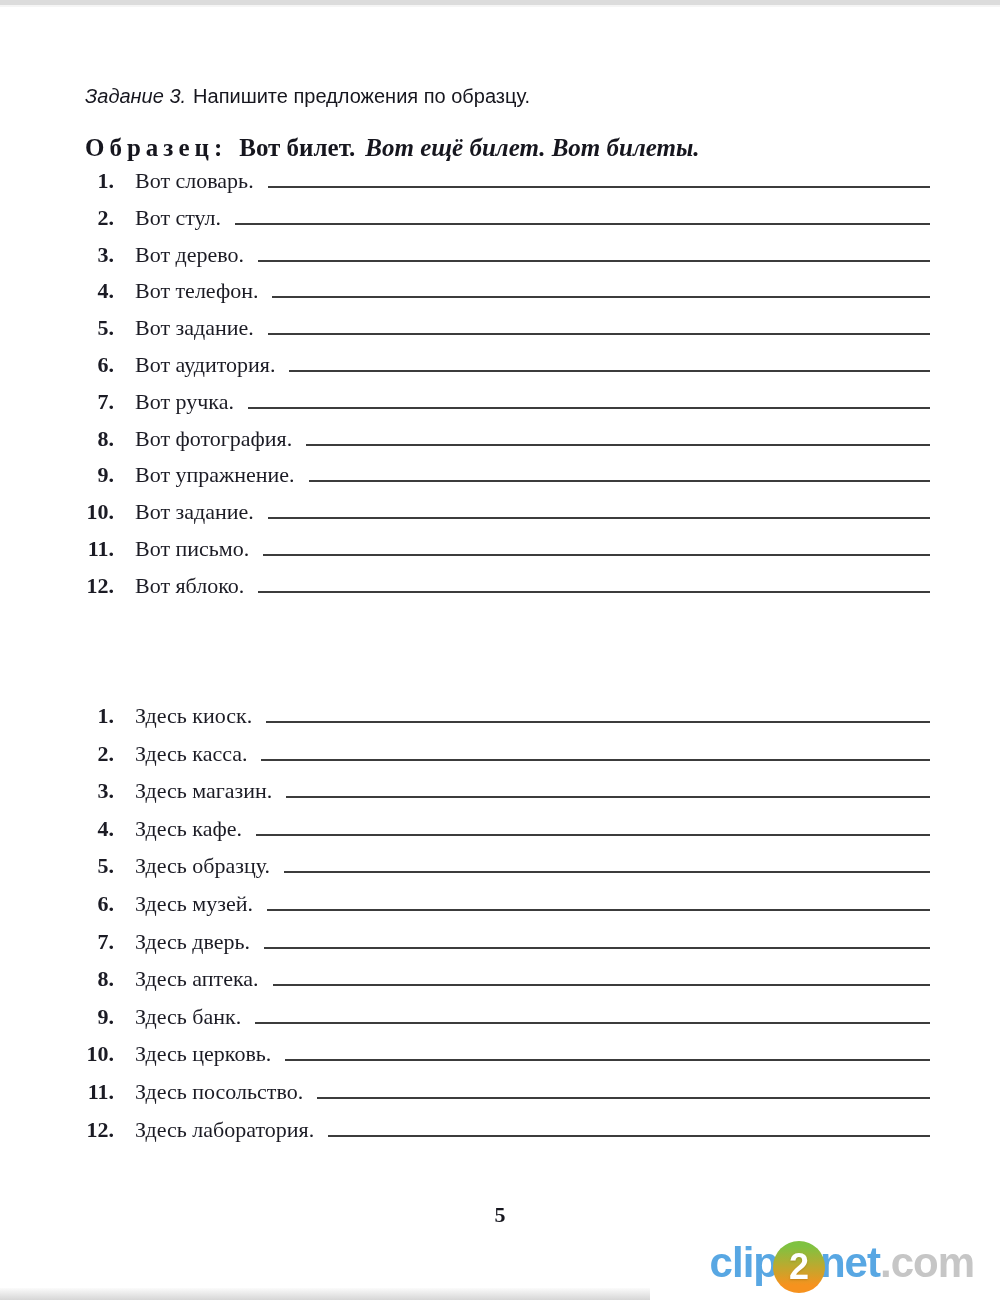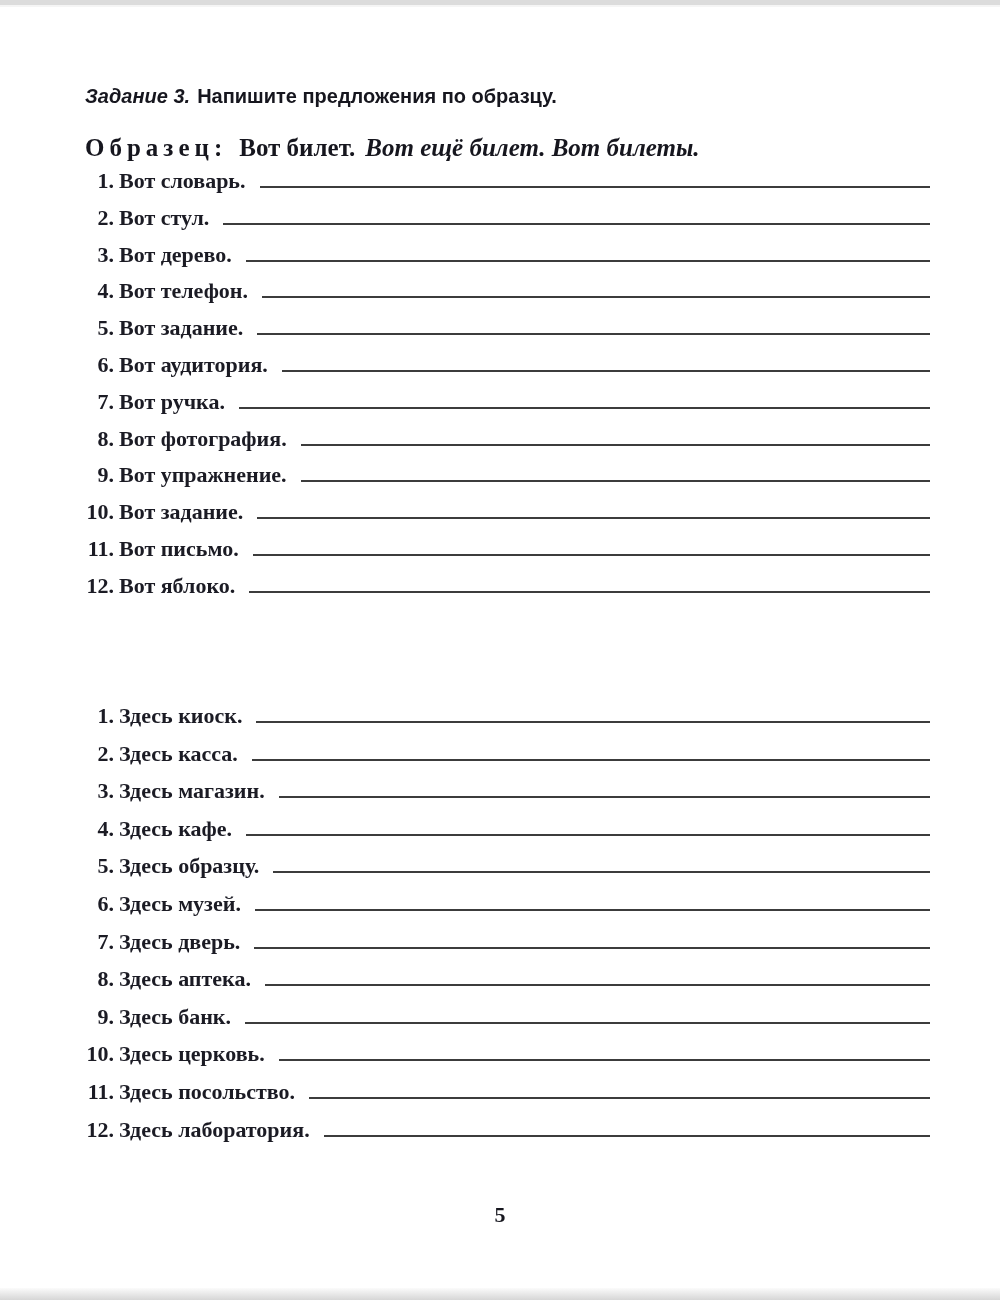--- a/index.html
+++ b/index.html
@@ -19,21 +19,21 @@
     position: absolute; top: 0; left: 0; width: 100%; height: 5px;
     background: #dcdcdc; border-bottom: 2px solid #f5f5f5;
   }
   .edge-bottom {
     position: absolute; bottom: 0; left: 0; width: 100%; height: 12px;
     background: linear-gradient(180deg, #fbfbfb, #d6d6d6);
   }
   .task-header {
     position: absolute; left: 85px;
     font-family: "Liberation Sans", sans-serif;
-    font-size: 20px; font-weight: bold;
+    font-size: 20px; font-weight: normal;
     white-space: nowrap;
     color: #16161e;
   }
   .task-label { font-style: italic; margin-right: 7px; }
   .example-line {
     position: absolute; left: 85px;
     font-size: 25px; font-weight: bold;
     white-space: nowrap;
     color: #16161e;
   }
@@ -47,22 +47,22 @@
     display: flex; align-items: baseline;
     padding-top: 2px; box-sizing: border-box;
   }
   .list-t3 .item-row { height: 36.8px; }
   .list-t4 .item-row { height: 37.6px; }
   .item-num {
     flex: 0 0 29px; text-align: right;
     font-size: 22px; font-weight: bold; white-space: nowrap;
   }
   .item-text {
-    margin-left: 5px;
-    font-size: 22px; font-weight: bold; white-space: nowrap;
+    margin-left: 21px;
+    font-size: 22px; font-weight: normal; white-space: nowrap;
   }
   .item-line {
     flex: 1 1 auto;
     margin-left: 14px;
     height: 0;
     border-bottom: 2px solid #3c3c3c;
     margin-bottom: -6px;
   }
   .page-number {
     position: absolute; top: 1202px; left: 0; width: 1000px;
@@ -252,14 +252,20 @@
     <span class="item-num">12.</span>
     <span class="item-text">Здесь лаборатория.</span>
     <span class="item-line"></span>
   </div>
 </div>
 
   <div class="page-number">5</div>
 
   <div class="edge-bottom"></div>
 
+  <div class="watermark">
+    <span class="wm-blue">clip</span>
+    <span class="wm-circle">2</span>
+    <span class="wm-blue">net</span>
+    <span class="wm-gray">.com</span>
+  </div>
 
 </div>
 
 </body></html>

